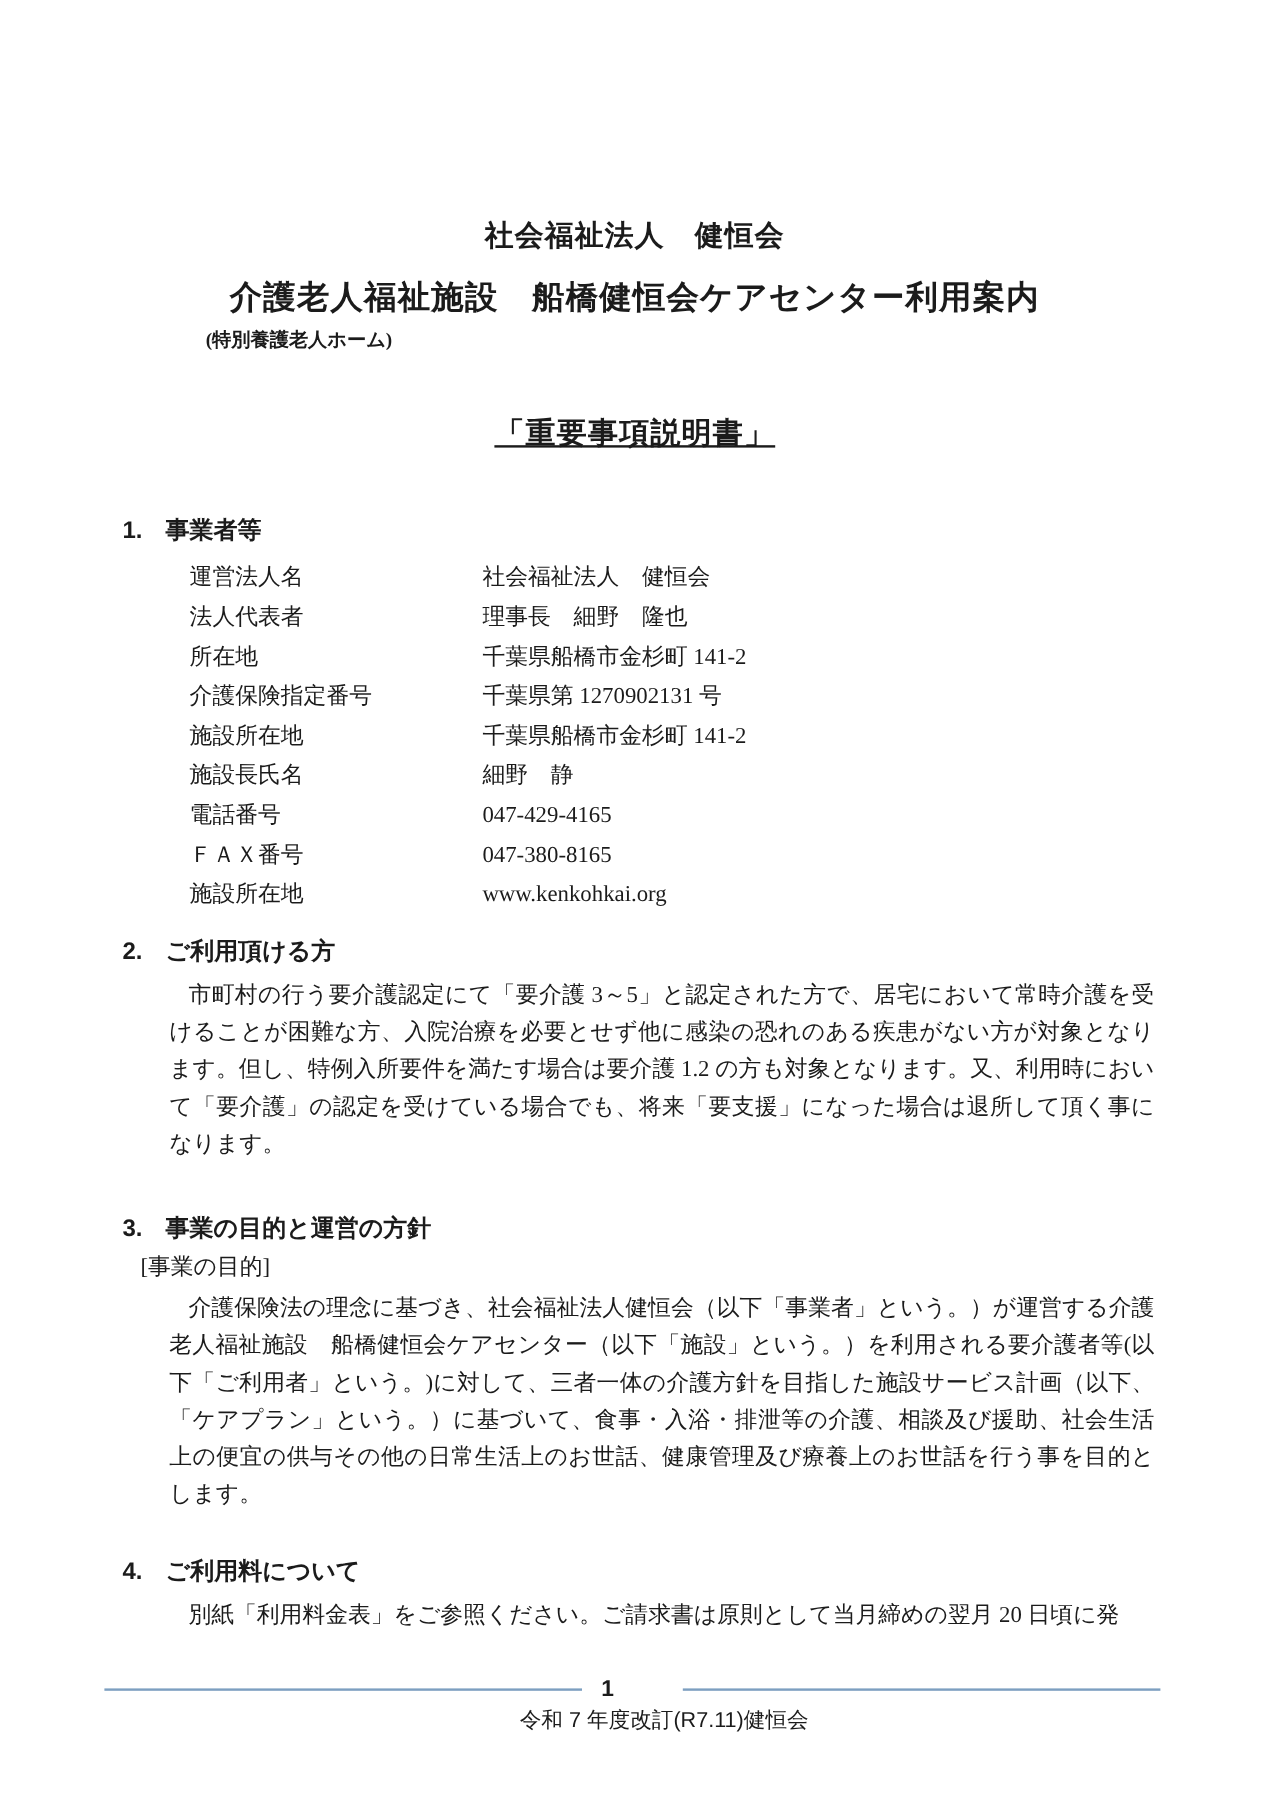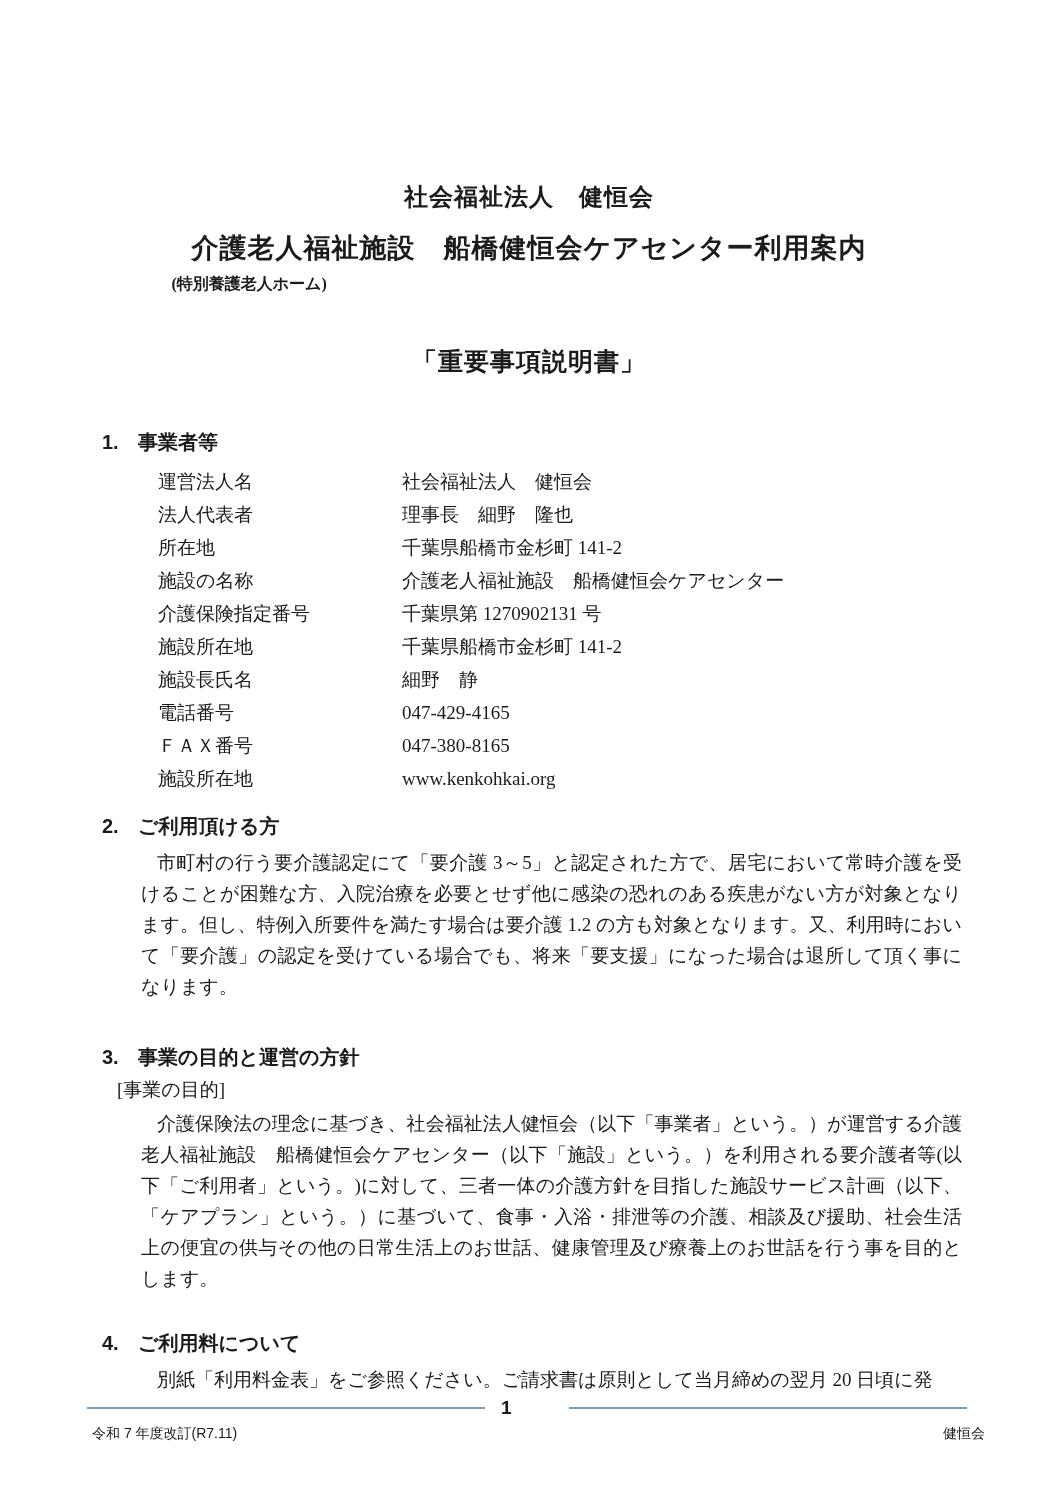--- a/index.html
+++ b/index.html
@@ -36,20 +36,21 @@
     font-size:16px; line-height:24px;
     margin-top:8px;
     margin-left:-20px;
   }
   .doc-title {
     margin-top:51px;
     text-align:center;
     font-weight:bold;
     font-size:25px; line-height:29px;
     letter-spacing:1px;
+    text-decoration:underline;
   }
 
   
   .sec-heading {
     display:flex;
     font-family:"Liberation Sans","DejaVu Sans",sans-serif;
     font-weight:bold;
     font-size:20px; line-height:25px;
     padding-left:102px;
   }
@@ -92,24 +93,24 @@
   .rule { height:2px; background:#7d9fc0; }
   .rule-left  { margin-left:87px;  width:398px; flex:0 0 398px; }
   .rule-right { margin-left:57px;  width:398px; flex:0 0 398px; }
   .page-num {
     margin-left:16px;
     font-family:"Liberation Sans","DejaVu Sans",sans-serif;
     font-weight:bold;
     font-size:19px; line-height:22px;
   }
   .footer-text-row {
-    display:flex; justify-content:space-between;
-    margin:3px 73px 0 92px;
+    display:flex; justify-content:center;
+    margin:3px 43px 0 92px;
     font-family:"Liberation Sans","DejaVu Sans",sans-serif;
-    font-size:14px; line-height:22px;
+    font-size:18px; line-height:22px;
   }
 </style>
 </head>
 <body>
 
 <div class="page">
 
   <div class="title-org">社会福祉法人　健恒会</div>
 
   <div class="title-facility-wrap">
@@ -129,24 +130,20 @@
         <span class="field-label">運営法人名</span>
         <span class="field-value">社会福祉法人　健恒会</span>
       </div>
       <div class="field-row">
         <span class="field-label">法人代表者</span>
         <span class="field-value">理事長　細野　隆也</span>
       </div>
       <div class="field-row">
         <span class="field-label">所在地</span>
         <span class="field-value">千葉県船橋市金杉町 141-2</span>
-      </div>
-      <div class="field-row">
-        <span class="field-label">施設の名称</span>
-        <span class="field-value">介護老人福祉施設　船橋健恒会ケアセンター</span>
       </div>
       <div class="field-row">
         <span class="field-label">介護保険指定番号</span>
         <span class="field-value">千葉県第 1270902131 号</span>
       </div>
       <div class="field-row">
         <span class="field-label">施設所在地</span>
         <span class="field-value">千葉県船橋市金杉町 141-2</span>
       </div>
       <div class="field-row">

